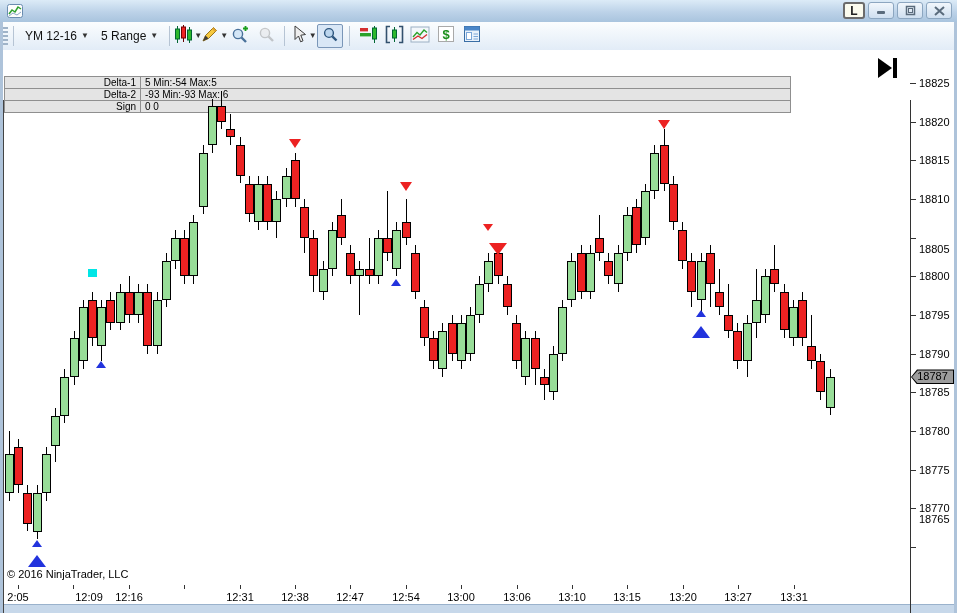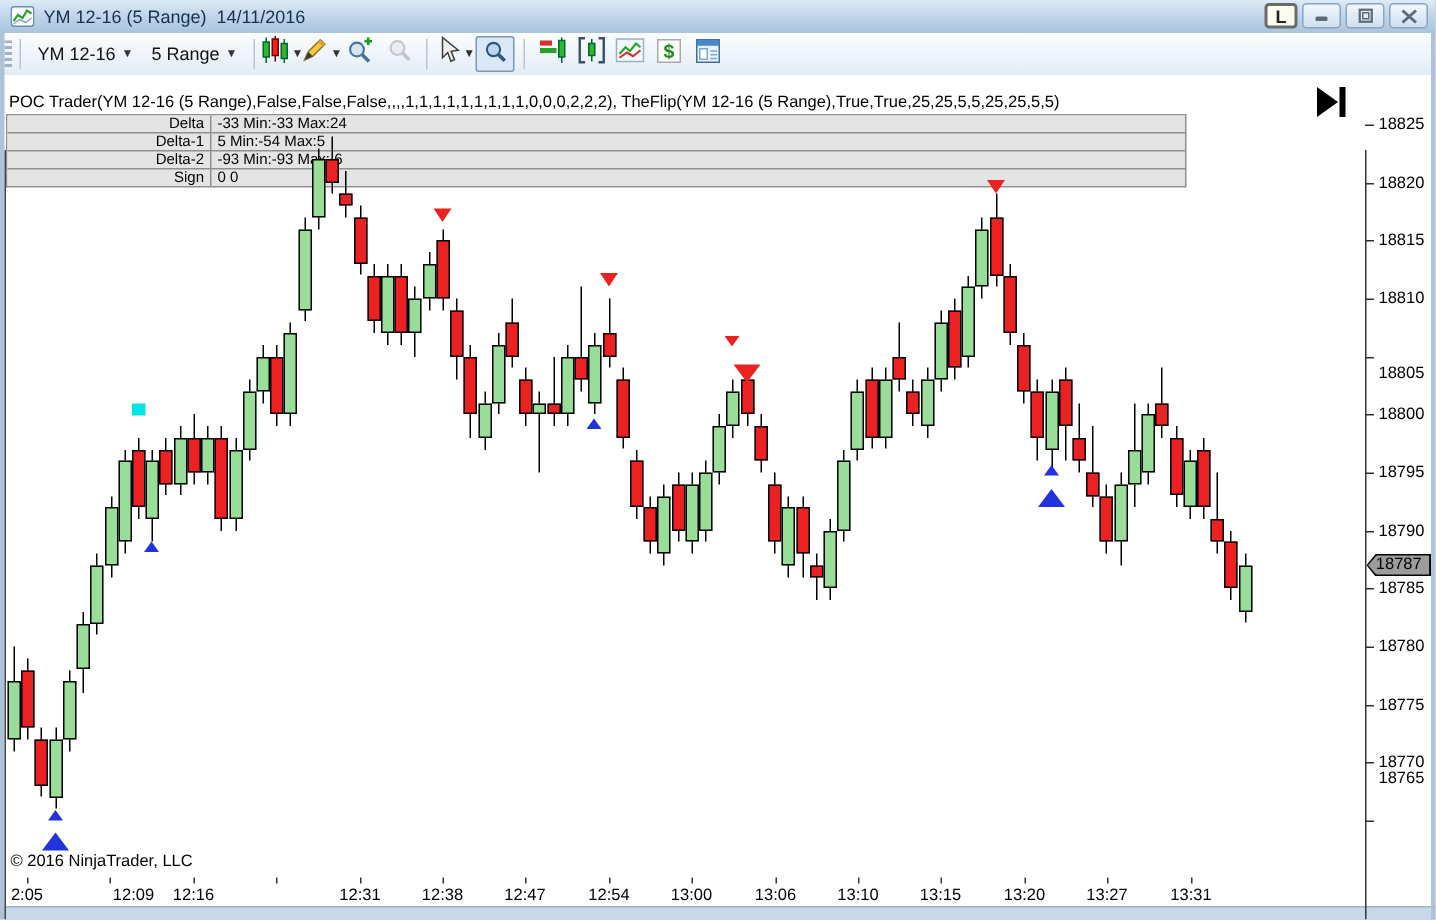--- a/index.html
+++ b/index.html
@@ -78,21 +78,20 @@
 <body>
 
 <div class="stage">
 
   <div class="titlebar">
     <svg class="title-icon" viewBox="0 0 16 16">
       <rect x="0.5" y="1.5" width="15" height="13" rx="2" fill="#fdfdfd" stroke="#6a8cb0"></rect>
       <polyline points="2,11 5,7 8,9 11,4 14,6" fill="none" stroke="#2da02d" stroke-width="1.5"></polyline>
       <polyline points="2,13 6,10 10,12 14,9" fill="none" stroke="#8aa6c4" stroke-width="1"></polyline>
     </svg>
-    <span class="title-text">YM 12-16 (5 Range)  14/11/2016</span>
     <div class="winbtns">
       <div class="wbtn link">L</div>
       <div class="wbtn">
         <svg width="10" height="9">
             <rect x="1" y="5" width="8" height="3" rx="1" fill="#5a6b7c"></rect>
           </svg>
       </div>
       <div class="wbtn">
         <svg width="11" height="11">
             <rect x="1.5" y="1.5" width="8" height="8" fill="none" stroke="#5a6b7c" stroke-width="1.5"></rect>
@@ -206,26 +205,21 @@
         </div>
       </div>
   </div>
 
   <div class="chart">
     <div class="axis-line-l"></div>
     <div class="axis-line-y"></div>
 
   </div>
 
-  <div class="ind-header">POC Trader(YM 12-16 (5 Range),False,False,False,,,,1,1,1,1,1,1,1,1,1,0,0,0,2,2,2), TheFlip(YM 12-16 (5 Range),True,True,25,25,5,5,25,25,5,5)</div>
   <div class="ind-table" id="ind-table">
-      <div class="ind-row">
-        <div class="ind-label">Delta</div>
-        <div class="ind-value">-33 Min:-33 Max:24</div>
-      </div>
       <div class="ind-row">
         <div class="ind-label">Delta-1</div>
         <div class="ind-value">5 Min:-54 Max:5</div>
       </div>
       <div class="ind-row">
         <div class="ind-label">Delta-2</div>
         <div class="ind-value">-93 Min:-93 Max: 6</div>
       </div>
       <div class="ind-row">
         <div class="ind-label">Sign</div>

